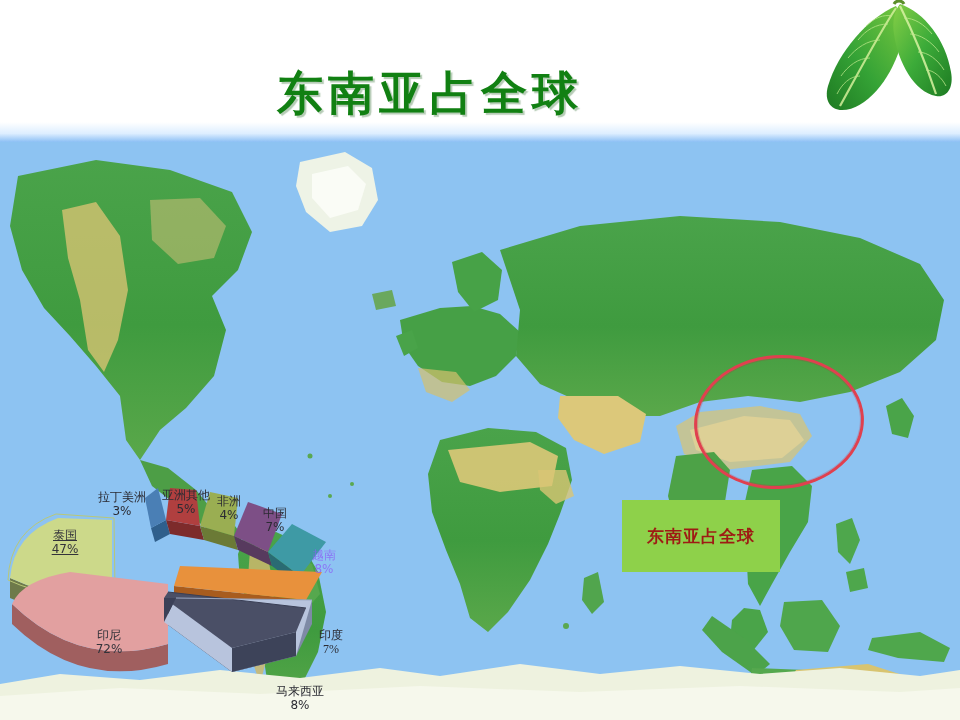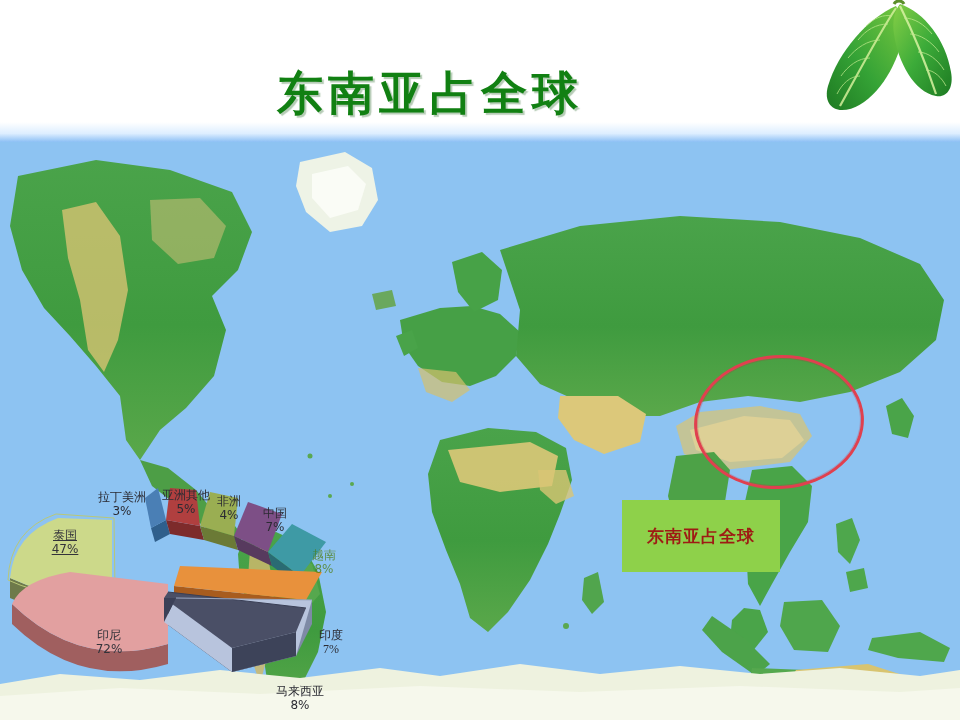--- a/index.html
+++ b/index.html
@@ -57,21 +57,21 @@
   .pie-chart{position:absolute;left:0px;top:480px;width:400px;height:240px;z-index:5;}
   .pie-svg{position:absolute;left:0;top:0;width:400px;height:240px;}
 
   .pie-label{
     position:absolute;z-index:7;text-align:center;
     font-size:12px;line-height:14px;color:#2b2b33;white-space:nowrap;
     font-weight:normal;
   }
   .pie-label .nm{display:block;}
   .pie-label .pc{display:block;}
-  .pie-label.faint{color:#4d7c0f;opacity:.75;}
+  .pie-label.faint{color:#8b5cf6;opacity:.75;}
   .pie-label.onslice{color:#33333a;}
 </style>
 </head>
 <body>
 
 <div id="slide">
 
   <div class="map-area">
     <svg class="map-svg" viewBox="0 0 960 580" preserveAspectRatio="none">
       <defs>

